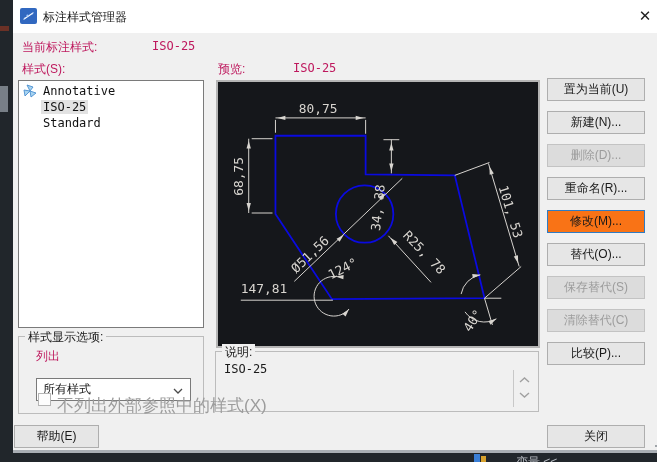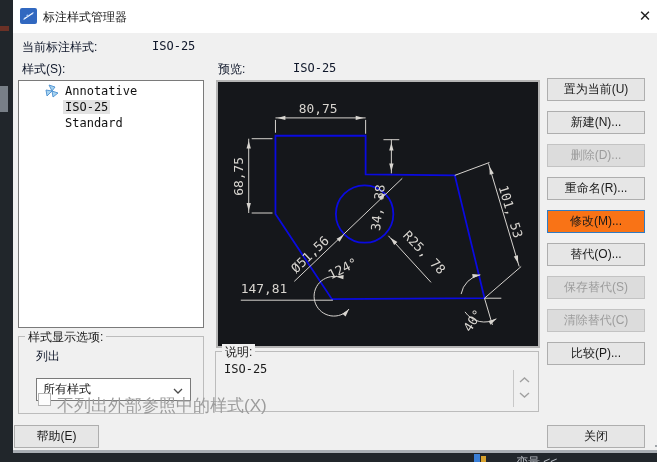--- a/index.html
+++ b/index.html
@@ -12,29 +12,29 @@
   .abs{position:absolute;}
   
   .dialog{
     position:absolute;left:13px;top:0;width:634px;height:450px;
     background:#f0f0f0;border-right:1px solid #8b9097;border-bottom:3px solid #a9aeb4;padding-left:20px;
   }
   .titlebar{position:absolute;left:0;top:0;width:100%;height:33px;background:#ffffff;}
   .title-text{position:absolute;left:30px;top:9px;font-size:12px;color:#1b1b1b;}
   .close-btn{position:absolute;right:2px;top:0;width:40px;height:32px;
     display:flex;align-items:center;justify-content:center;color:#222;font-size:15px;cursor:default;}
-  .lbl{position:absolute;font-size:12px;color:#0f172a;white-space:nowrap;}
+  .lbl{position:absolute;font-size:12px;color:#be185d;white-space:nowrap;}
   
   .style-list{
     position:absolute;left:5px;top:80px;width:186px;height:248px;
     background:#ffffff;border:1px solid #7a7a7a;box-sizing:border-box;
     font-family:"DejaVu Sans Mono","Liberation Mono",monospace;font-size:12px;color:#111;
     padding-top:2px;
   }
-  .list-item{height:16px;display:flex;align-items:center;position:relative;margin-left:22px;}
+  .list-item{height:16px;display:flex;align-items:center;position:relative;}
   .list-item .txt{position:absolute;left:24px;white-space:nowrap;}
   .list-item .txt.sel{background:#e2e2e2;padding:0 2px;margin-left:-2px;}
   .list-item .ic{position:absolute;left:4px;top:1px;}
   
   .groupbox{position:absolute;border:1px solid #bcbcbc;box-sizing:border-box;background:#f0f0f0;}
   .group-label{position:absolute;top:-8px;left:6px;background:#f0f0f0;padding:0 3px;font-size:12px;color:#1c1c1c;white-space:nowrap;}
   
   .combo{position:absolute;background:#fff;border:1px solid #7a7a7a;box-sizing:border-box;
     font-size:12px;color:#1a1a1a;display:flex;align-items:center;padding-left:6px;margin-top:12px;}
   .combo .chev{position:absolute;right:7px;top:9px;}

